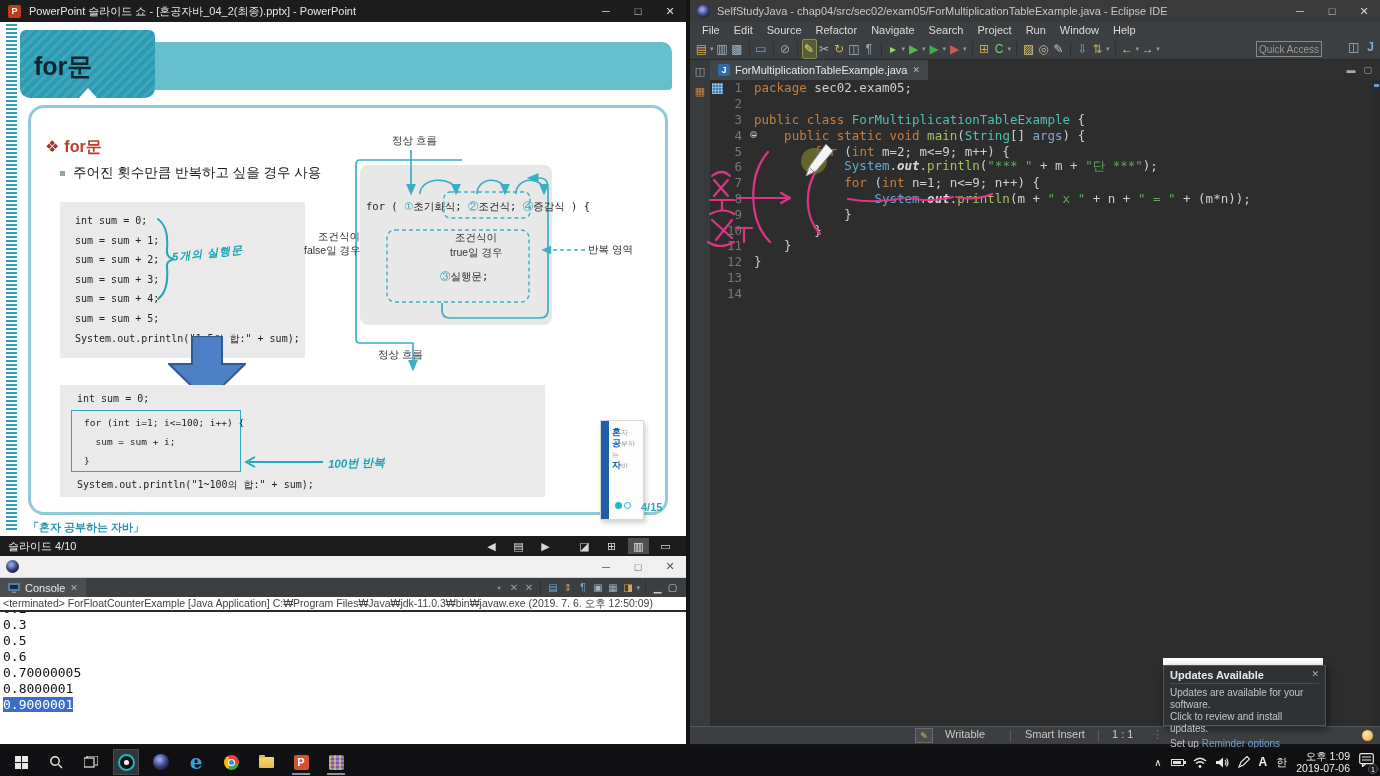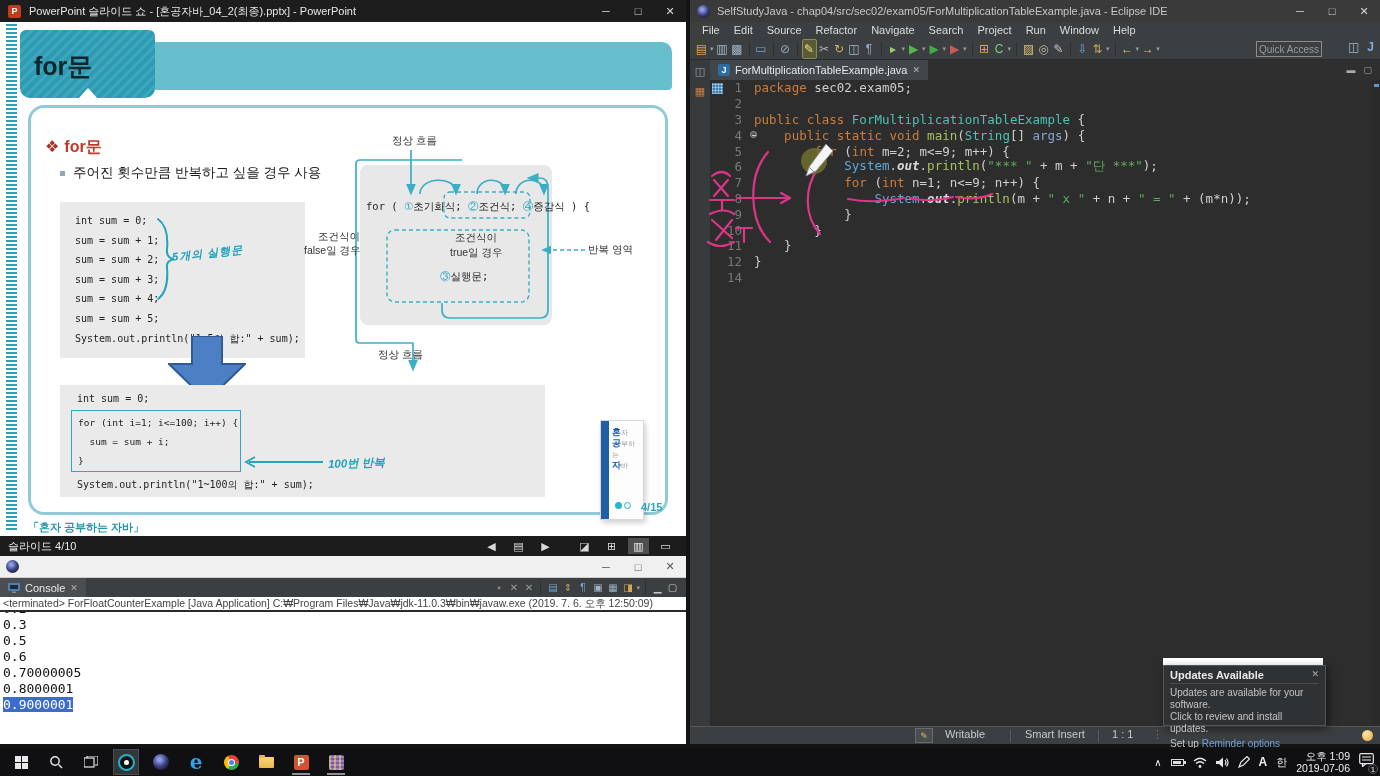--- a/index.html
+++ b/index.html
@@ -27,21 +27,21 @@
 .codebox1 .tline{font:10px "DejaVu Sans Mono",monospace;color:#222;line-height:19.6px;white-space:pre}
 .exec-brace{left:155px;top:195px}
 .exec-label{left:172px;top:224px;color:#1ca2b8;font-style:italic;font-weight:bold;font-size:11px;transform:rotate(-6deg);letter-spacing:1px}
 .diagram{left:292px;top:108px;width:350px;height:270px}
 .dg-label{position:absolute;font-size:10.5px;color:#333;white-space:nowrap}
 .dg-mono{font-family:"DejaVu Sans Mono","Liberation Mono",monospace;font-size:10.5px}
 .c-d{color:#222}.c-t{color:#2aa7bc}
 .bigarrow{left:168px;top:314px}
 .codebox2{left:60px;top:363px;width:485px;height:112px;background:#eaeaea}
 .cb2-l1{position:absolute;left:17px;top:8px;font:10px "DejaVu Sans Mono",monospace;color:#222}
-.cb2-box{position:absolute;left:11px;top:25px;width:170px;height:62px;border:1.5px solid #2fa8bf;padding:2px 0 0 6px}
+.cb2-box{position:absolute;left:11px;top:25px;width:170px;height:62px;border:1.5px solid #2fa8bf;padding:2px 0 0 12px}
 .cb2-box .tline{font:9.5px "DejaVu Sans Mono",monospace;color:#222;line-height:19px;white-space:pre}
 .cb2-l2{position:absolute;left:17px;top:93px;font:10px "DejaVu Sans Mono",monospace;color:#222}
 .loop-arrow{position:absolute;left:183px;top:70px}
 .loop-label{position:absolute;left:268px;top:71px;color:#1ca2b8;font-style:italic;font-weight:bold;font-size:11.5px;transform:rotate(-2deg)}
 .book{left:600px;top:398px;width:44px;height:100px;background:#fdfdfd;border:1px solid #d8d8d8;box-shadow:2px 3px 5px rgba(0,0,0,.18);display:flex}
 .book-spine{width:8px;height:100%;background:#1e5fa8}
 .book-cover{flex:1;padding:6px 2px 0 3px;font-size:9px;line-height:11px}
 .bb{color:#1e5fa8;font-weight:bold}.bg2{color:#9a9a9a;font-size:7px}
 .book-dot{position:absolute;left:14px;bottom:10px;width:7px;height:7px;border-radius:50%;background:#29b6c8}
 .book-dot2{position:absolute;left:23px;bottom:10px;width:7px;height:7px;border-radius:50%;border:1px solid #29b6c8}
@@ -443,20 +443,24 @@
         </div>
         <div class="cl">
           <span class="ln">11</span>
           <span class="ccode"><span class="c-pl">    }</span></span>
         </div>
         <div class="cl">
           <span class="ln">12</span>
           <span class="ccode"><span class="c-pl">}</span></span>
         </div>
         <div class="cl">
+          <span class="ln">13</span>
+          <span class="ccode"></span>
+        </div>
+        <div class="cl">
           <span class="ln">14</span>
           <span class="ccode"></span>
         </div>
       </div>
   </div>
   <div class="abs ec-scrollcol"></div>
   <div class="abs ec-scrollmark"></div>
 
   <svg class="abs ink" width="690" height="400" viewBox="0 0 690 400">
     <g stroke="#e5368b" stroke-width="2.2" fill="none" stroke-linecap="round" opacity="0.95">

